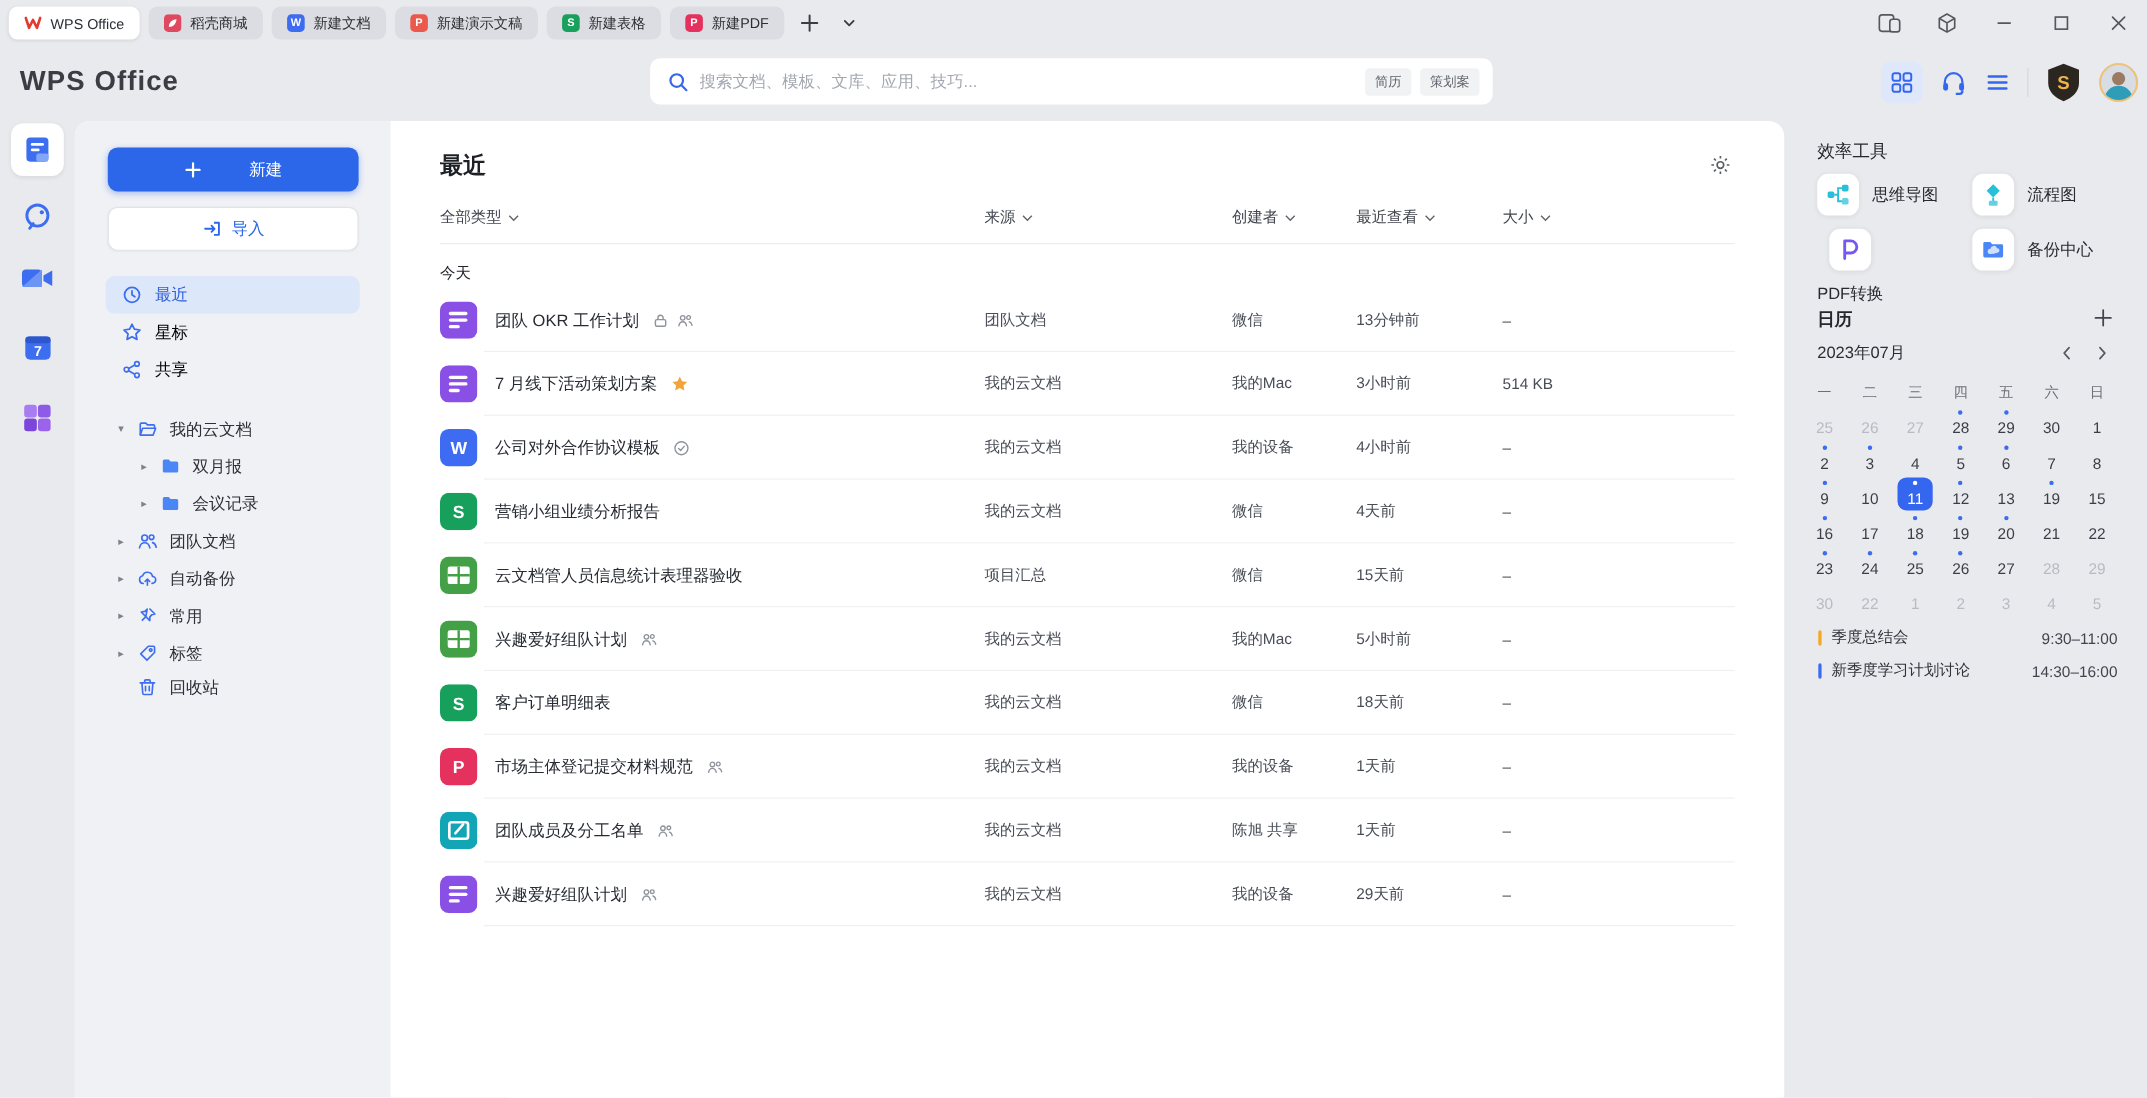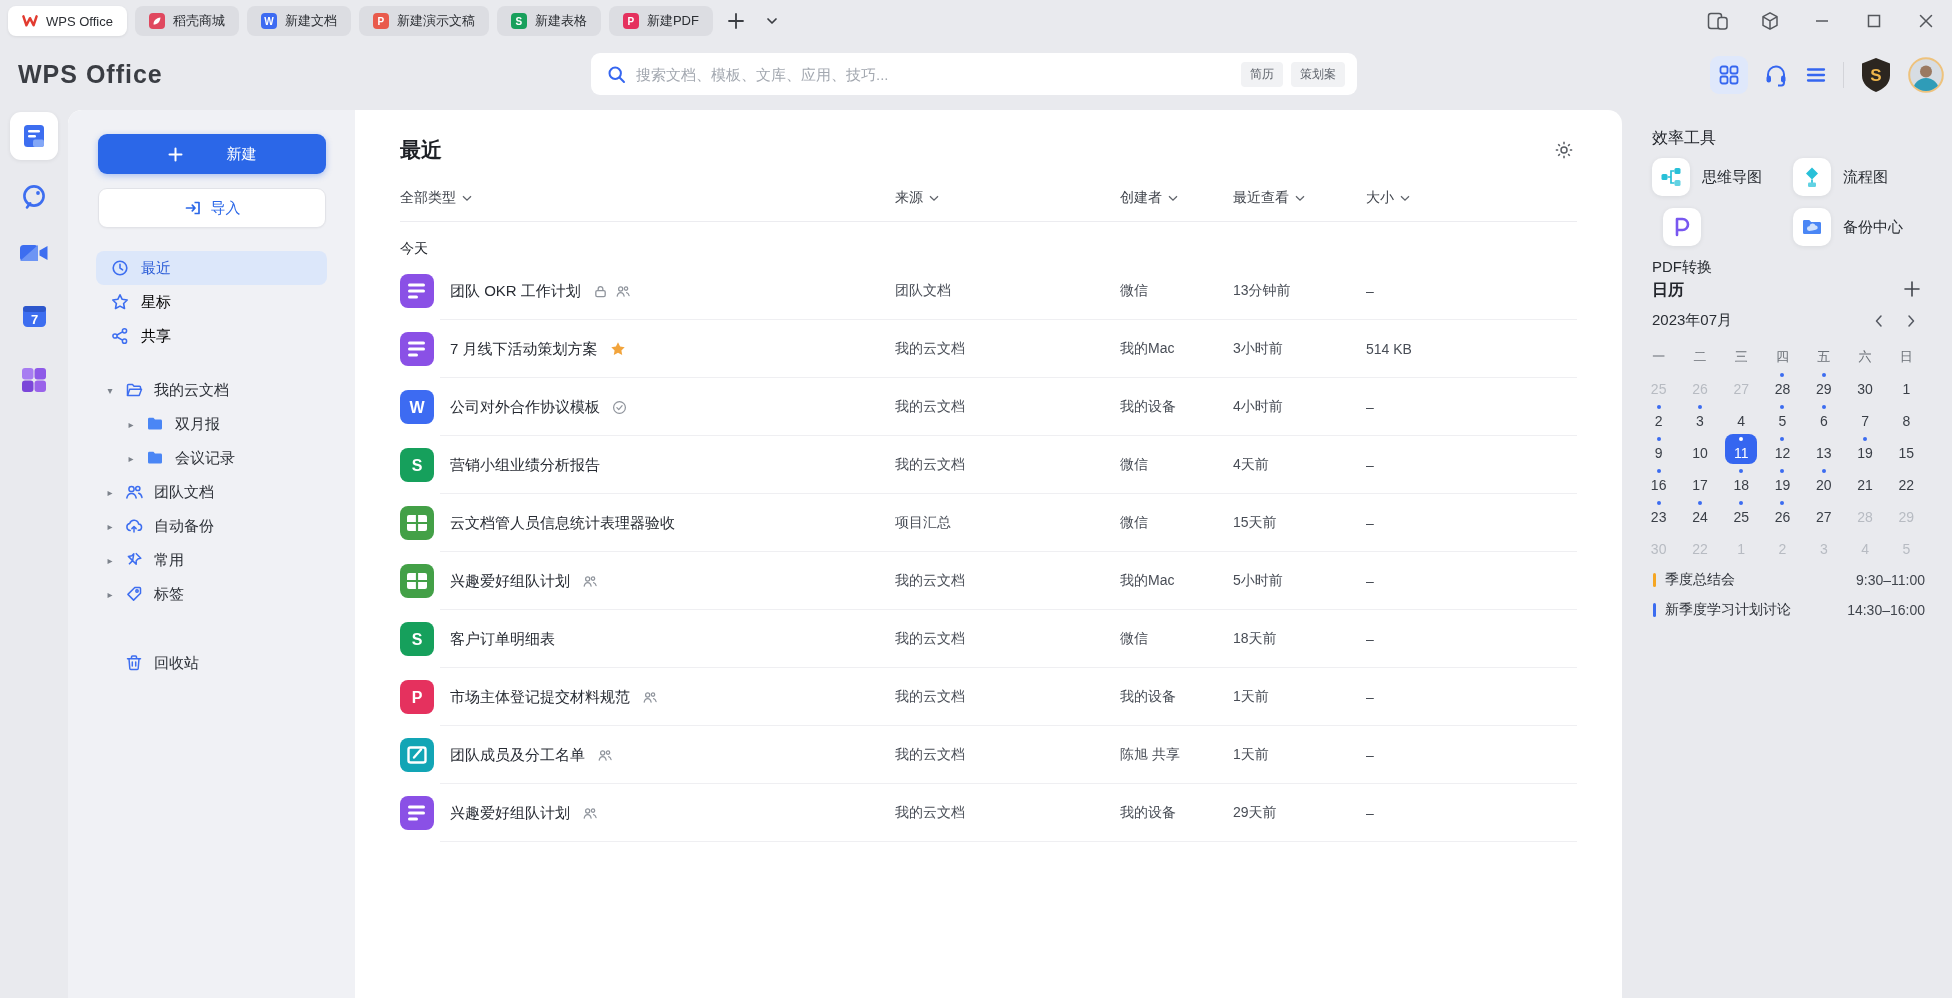--- a/index.html
+++ b/index.html
@@ -47,21 +47,21 @@
   .btn-import { top:78px; background:#fff; color:#2b67e8; border:1px solid #e2e3e8; box-shadow:0 1px 2px rgba(0,0,0,.04); }
   .navlist { position:absolute; left:28px; top:141px; width:231px; }
   .nitem { height:34px; display:flex; align-items:center; gap:12px; padding-left:15px; border-radius:8px; font-size:15px; color:#000000; cursor:pointer; }
   .nitem.active { background:#dce7fa; color:#2e5fd8; }
   .nico { width:18px; height:18px; display:flex; align-items:center; justify-content:center; flex:none; }
   .tree { position:absolute; left:0; top:263px; width:287px; }
   .titem { height:34px; display:flex; align-items:center; font-size:15px; color:#2c3037; cursor:pointer; }
   .titem .caret { width:12px; margin-left:36px; font-size:10px; color:#7c828b; text-align:center; }
   .titem.child .caret { margin-left:57px; }
   .titem .nico { margin-left:9px; margin-right:11px; }
-  .trash { position:absolute; left:0; top:536px; width:287px; height:34px; display:flex; align-items:center; font-size:15px; color:#2c3037; cursor:pointer; }
+  .trash { position:absolute; left:0; top:498px; width:287px; height:34px; display:flex; align-items:center; font-size:15px; color:#2c3037; cursor:pointer; }
   .trash .nico { margin-left:57px; margin-right:11px; }
 
   
   .content { position:relative; flex:1; padding:0 45px; }
   .m-titlerow { position:absolute; top:25px; left:45px; right:45px; height:30px; display:flex; align-items:center; }
   .m-title { font-size:21px; font-weight:700; color:#1d2025; }
   .gear { margin-left:auto; width:26px; height:26px; display:flex; align-items:center; justify-content:center; cursor:pointer; }
   .m-filters { position:absolute; top:79px; left:45px; right:45px; height:24px; }
   .filter { position:absolute; top:0; display:flex; align-items:center; gap:6px; font-size:14px; color:#41454d; cursor:pointer; }
   .f0{left:0;} .f1{left:495px;} .f2{left:720px;} .f3{left:833px;} .f4{left:966px;}

